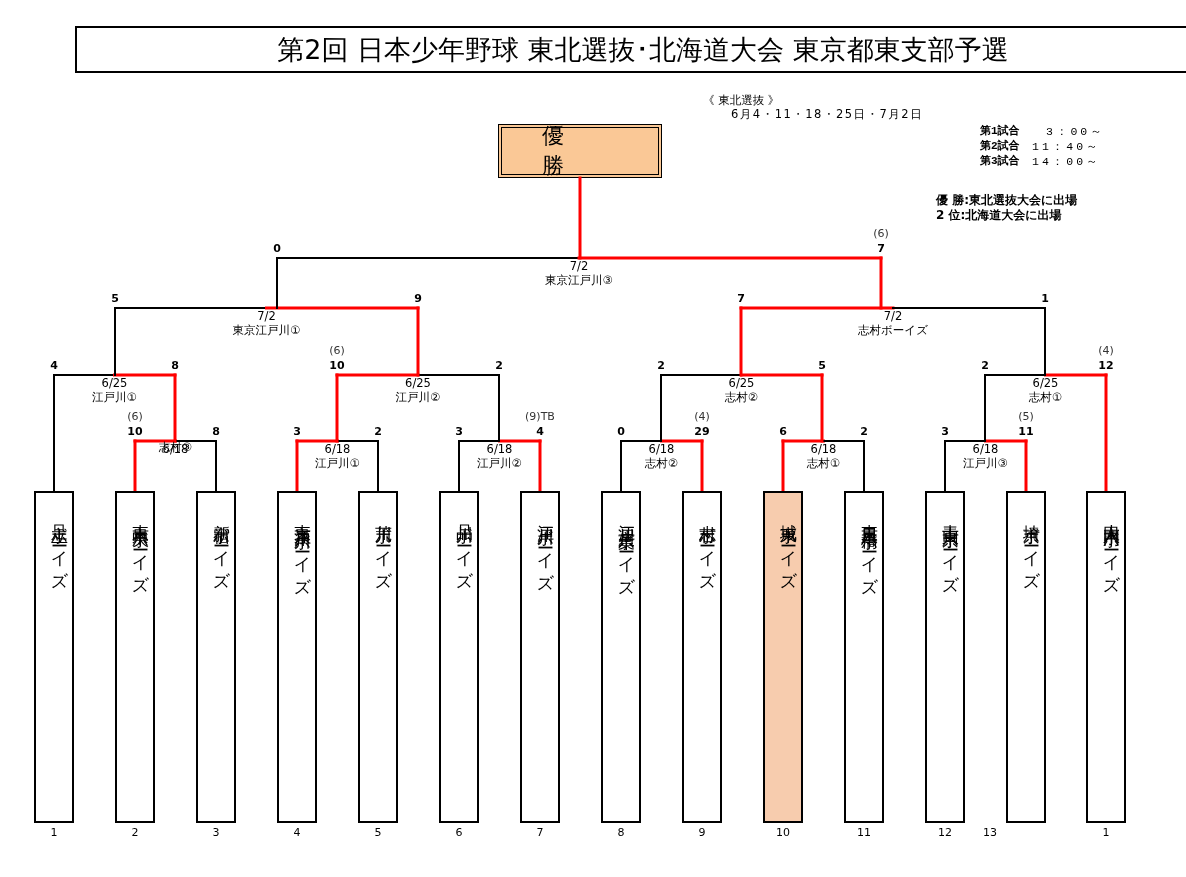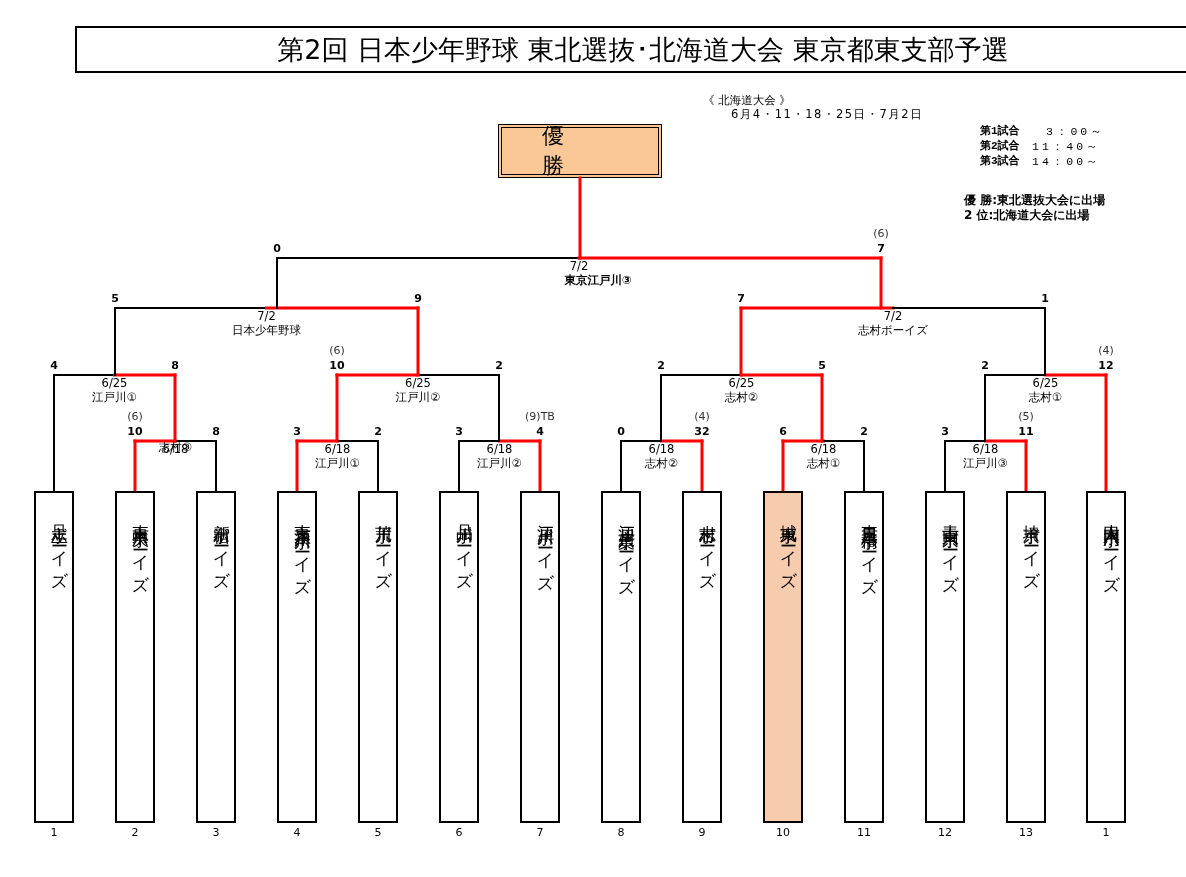--- a/index.html
+++ b/index.html
@@ -8,21 +8,21 @@
   #title-box { position: absolute; left: 75px; top: 26px; width: 1136px; height: 47px;
                border: 2px solid #000; box-sizing: border-box; display: flex;
                align-items: center; justify-content: center; }
   #title-box span { font-size: 27px; font-weight: normal; letter-spacing: 0px; }
   #schedule { position: absolute; left: 703px; top: 93px; font-size: 11.5px; line-height: 14px; }
   #schedule .dates { padding-left: 28px; letter-spacing: 1.5px; }
   #times { position: absolute; left: 980px; top: 124px; font-size: 11.5px; line-height: 15px; }
   #times .row { display: flex; font-family: Liberation Mono, monospace; }
   #times .lbl { width: 52px; font-weight: bold; font-size: 11px; }
   #times .val { letter-spacing: 3px; }
-  #notes { position: absolute; left: 964px; top: 193px; font-size: 12px; line-height: 15px; font-weight: bold; }
+  #notes { position: absolute; left: 936px; top: 193px; font-size: 12px; line-height: 15px; font-weight: bold; }
   #champ-box { position: absolute; left: 498px; top: 124px; width: 164px; height: 54px;
                box-sizing: border-box; border: 4px double #000; background: #fac896;
                display: flex; align-items: center; justify-content: center; }
   #champ-box span { font-size: 22px; letter-spacing: 40px; padding-left: 40px; }
   svg#bracket { position: absolute; left: 0; top: 0; }
   .team-box { position: absolute; top: 491px; width: 40px; height: 332px; box-sizing: border-box;
               border: 2px solid #000; background: #fff; }
   .team-box.winner { background: #f7ccae; }
   .team-name { position: absolute; top: 18px; left: 0; width: 100%; text-align: center;
                writing-mode: vertical-rl; text-orientation: upright; font-size: 17px;
@@ -33,21 +33,21 @@
   .inning { position: absolute; font-size: 11px; color: #333; transform: translateX(-50%); white-space: nowrap; }
 </style>
 </head>
 <body>
 
 <div id="title-box">
   <span>第2回 日本少年野球 東北選抜･北海道大会 東京都東支部予選</span>
 </div>
 
 <div id="schedule">
-  <div>《 北海道大会 》</div>
+  <div>《 東北選抜 》</div>
   <div class="dates">6月4・11・18・25日・7月2日</div>
 </div>
 
 <div id="times">
   <div class="row">
     <span class="lbl">第1試合</span>
     <span class="val" style="padding-left:14px">3：00～</span>
   </div>
   <div class="row">
     <span class="lbl">第2試合</span>
@@ -169,21 +169,21 @@
       <div class="team-name">東京日本橋ボーイズ</div>
     </div>
     <div class="team-num" style="left: 844px;">11</div>
     <div class="team-box" style="left: 925px;">
       <div class="team-name">青山東京ボーイズ</div>
     </div>
     <div class="team-num" style="left: 925px;">12</div>
     <div class="team-box" style="left: 1006px;">
       <div class="team-name">埼京ボーイズ</div>
     </div>
-    <div class="team-num" style="left: 1006px;">13</div>
+    <div class="team-num" style="left: 970px;">13</div>
     <div class="team-box" style="left: 1086px;">
       <div class="team-name">大田水門ボーイズ</div>
     </div>
     <div class="team-num" style="left: 1086px;">1</div>
   </div>
 <div id="labels-layer">
     <div class="score" style="left: 135px; top: 425px;">10</div>
     <div class="score" style="left: 216px; top: 425px;">8</div>
     <div class="info" style="left: 175.5px; top: 442px;">6/18</div>
     <div class="info" style="left: 175.5px; top: 440px;">志村③</div>
@@ -191,21 +191,21 @@
     <div class="score" style="left: 297px; top: 425px;">3</div>
     <div class="score" style="left: 378px; top: 425px;">2</div>
     <div class="info" style="left: 337.5px; top: 442px;">6/18</div>
     <div class="info" style="left: 337.5px; top: 456px;">江戸川①</div>
     <div class="score" style="left: 459px; top: 425px;">3</div>
     <div class="score" style="left: 540px; top: 425px;">4</div>
     <div class="info" style="left: 499.5px; top: 442px;">6/18</div>
     <div class="info" style="left: 499.5px; top: 456px;">江戸川②</div>
     <div class="inning" style="left: 540px; top: 410px; text-align: center;">(9)TB</div>
     <div class="score" style="left: 621px; top: 425px;">0</div>
-    <div class="score" style="left: 702px; top: 425px;">32</div>
+    <div class="score" style="left: 702px; top: 425px;">29</div>
     <div class="info" style="left: 661.5px; top: 442px;">6/18</div>
     <div class="info" style="left: 661.5px; top: 456px;">志村②</div>
     <div class="inning" style="left: 702px; top: 410px;">(4)</div>
     <div class="score" style="left: 783px; top: 425px;">6</div>
     <div class="score" style="left: 864px; top: 425px;">2</div>
     <div class="info" style="left: 823.5px; top: 442px;">6/18</div>
     <div class="info" style="left: 823.5px; top: 456px;">志村①</div>
     <div class="score" style="left: 945px; top: 425px;">3</div>
     <div class="score" style="left: 1026px; top: 425px;">11</div>
     <div class="info" style="left: 985.5px; top: 442px;">6/18</div>
@@ -225,23 +225,23 @@
     <div class="info" style="left: 741.5px; top: 376px;">6/25</div>
     <div class="info" style="left: 741.5px; top: 390px;">志村②</div>
     <div class="score" style="left: 985px; top: 359px;">2</div>
     <div class="score" style="left: 1106px; top: 359px;">12</div>
     <div class="info" style="left: 1045.5px; top: 376px;">6/25</div>
     <div class="info" style="left: 1045.5px; top: 390px;">志村①</div>
     <div class="inning" style="left: 1106px; top: 344px;">(4)</div>
     <div class="score" style="left: 115px; top: 292px;">5</div>
     <div class="score" style="left: 418px; top: 292px;">9</div>
     <div class="info" style="left: 266.5px; top: 309px;">7/2</div>
-    <div class="info" style="left: 266.5px; top: 323px;">日本少年野球</div>
+    <div class="info" style="left: 266.5px; top: 323px;">東京江戸川①</div>
     <div class="score" style="left: 741px; top: 292px;">7</div>
     <div class="score" style="left: 1045px; top: 292px;">1</div>
     <div class="info" style="left: 893px; top: 309px;">7/2</div>
     <div class="info" style="left: 893px; top: 323px;">志村ボーイズ</div>
     <div class="score" style="left: 277px; top: 242px;">0</div>
     <div class="score" style="left: 881px; top: 242px;">7</div>
     <div class="info" style="left: 579px; top: 259px;">7/2</div>
-    <div class="info" style="left: 598px; top: 273px; font-weight: bold;">東京江戸川③</div>
+    <div class="info" style="left: 579px; top: 273px;">東京江戸川③</div>
     <div class="inning" style="left: 881px; top: 227px;">(6)</div>
   </div>
 
 </body></html>

